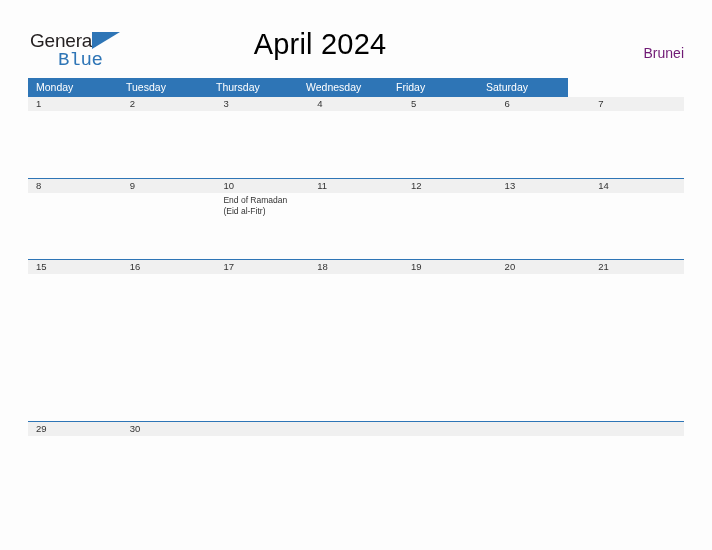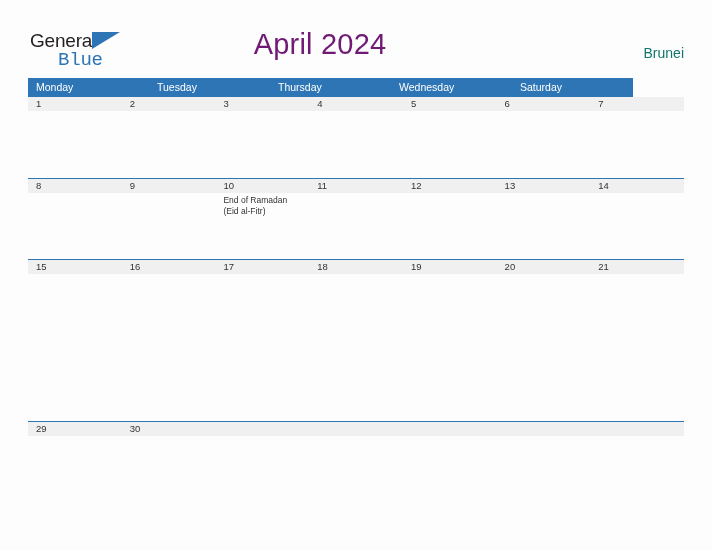--- a/index.html
+++ b/index.html
@@ -59,45 +59,45 @@
     border-bottom: 17px solid transparent;
   }
 
   #calendar-title {
     position: absolute;
     left: 0;
     top: 28px;
     width: 640px;
     text-align: center;
     font-size: 29px;
-    color: #701a75;
+    color: #000000;
     font-family: "Liberation Sans", sans-serif;
     letter-spacing: 0.2px;
   }
 
   #country-label {
     position: absolute;
     right: 28px;
     top: 45px;
     font-size: 14px;
-    color: #0f766e;
+    color: #701a75;
     font-family: "Liberation Sans", sans-serif;
   }
 
   
   #calendar-grid {
     position: absolute;
     left: 28px;
     top: 78px;
     width: 656px;
   }
 
   #weekday-header {
     display: flex;
-    width: 605px;
+    width: 540px;
     height: 19px;
     background: #2e75b6;
   }
   #weekday-header .weekday-cell {
     flex: 1 1 0;
     color: #ffffff;
     font-size: 10.5px;
     line-height: 19px;
     padding-left: 8px;
     box-sizing: border-box;
@@ -167,20 +167,21 @@
 
 </div>
 
 <div id="calendar-grid">
 
   <div id="weekday-header">
     <div class="weekday-cell">Monday</div>
     <div class="weekday-cell">Tuesday</div>
     <div class="weekday-cell">Thursday</div>
     <div class="weekday-cell">Wednesday</div>
+    <div class="weekday-cell">Friday</div>
     <div class="weekday-cell">Saturday</div>
   </div>
 
   <div class="week-row first">
     <div class="week-dates">
       <div class="date-cell">1</div>
       <div class="date-cell">2</div>
       <div class="date-cell">3</div>
       <div class="date-cell">4</div>
       <div class="date-cell">5</div>

